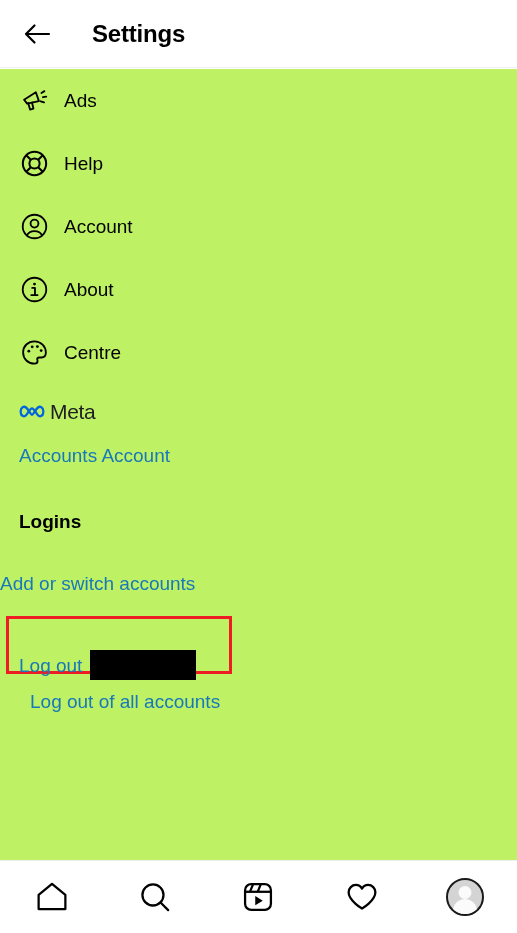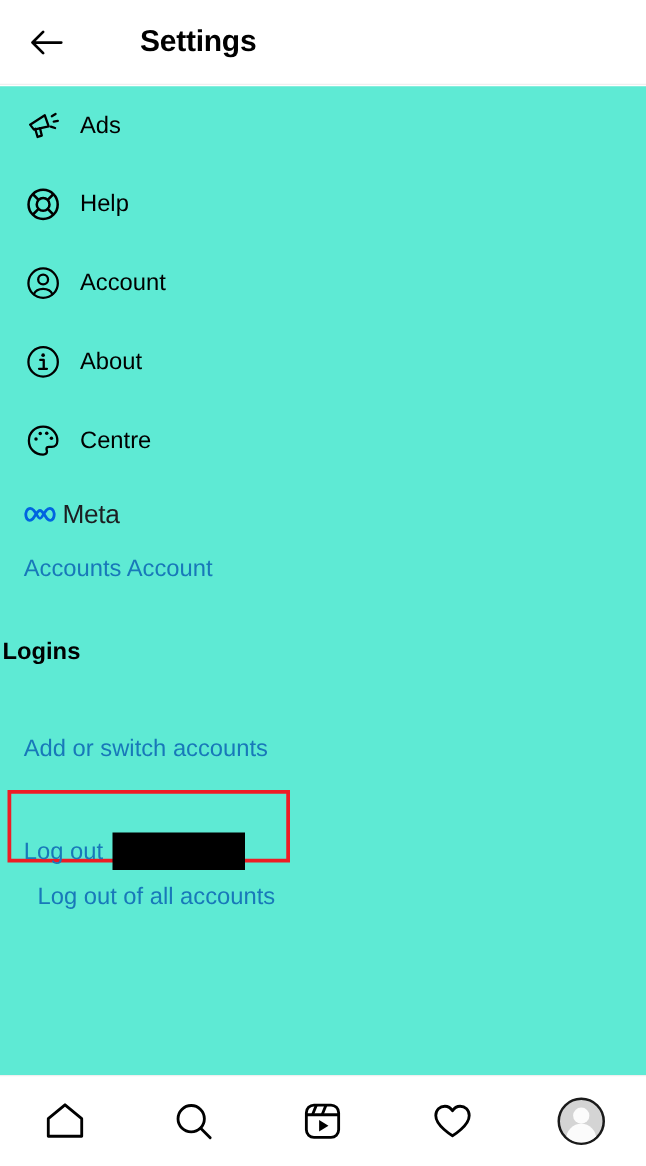--- a/index.html
+++ b/index.html
@@ -19,21 +19,20 @@
 
   
   .header {
     height: 68px;
     display: flex;
     align-items: center;
     padding-left: 18px;
     box-sizing: border-box;
     border-bottom: 1px solid #efefef;
     background: #fff;
-    gap: 20px;
   }
   .back-btn {
     width: 38px;
     height: 38px;
     display: flex;
     align-items: center;
     justify-content: center;
     cursor: pointer;
     flex: 0 0 auto;
   }
@@ -46,21 +45,21 @@
   }
 
   
   .content {
     position: absolute;
     top: 69px;
     left: 0;
     right: 0;
     bottom: 73px;
     overflow: hidden;
-    background: #5eead4;
+    background: #bef264;
   }
 
   
   .menu-row {
     display: flex;
     align-items: center;
     height: 63px;
     padding-left: 19px;
     box-sizing: border-box;
     cursor: pointer;
@@ -110,29 +109,28 @@
     margin-top: 20px;
     font-size: 17.5px;
     line-height: 29px;
     color: #737373;
     max-width: 470px;
   }
 
   
   .section-heading {
     margin-top: 46px;
-    padding-left: 2px;
+    padding-left: 19px;
     font-size: 19px;
     font-weight: bold;
     color: #000;
     line-height: 1;
   }
   .login-link {
-    margin-top: 59px;
-    padding-left: 19px;
+    margin-top: 43px;
   }
 
   
   .logout-wrap {
     position: relative;
     margin-top: 22px;
     height: 58px;
   }
   .logout-highlight {
     position: absolute;

